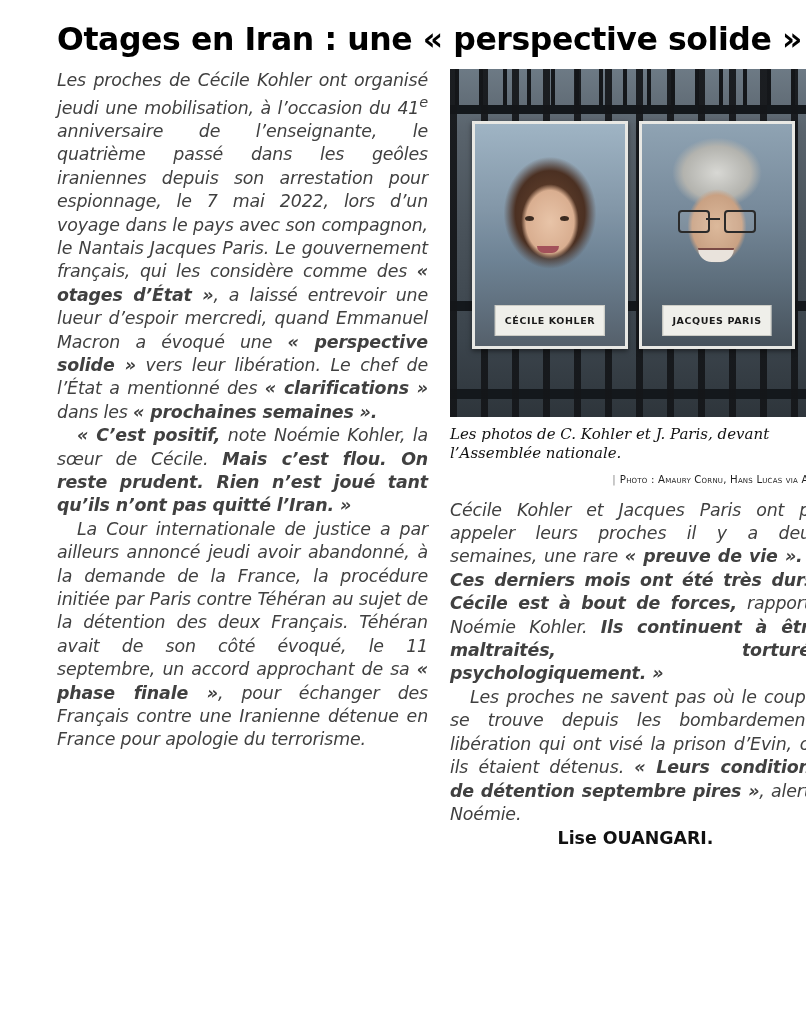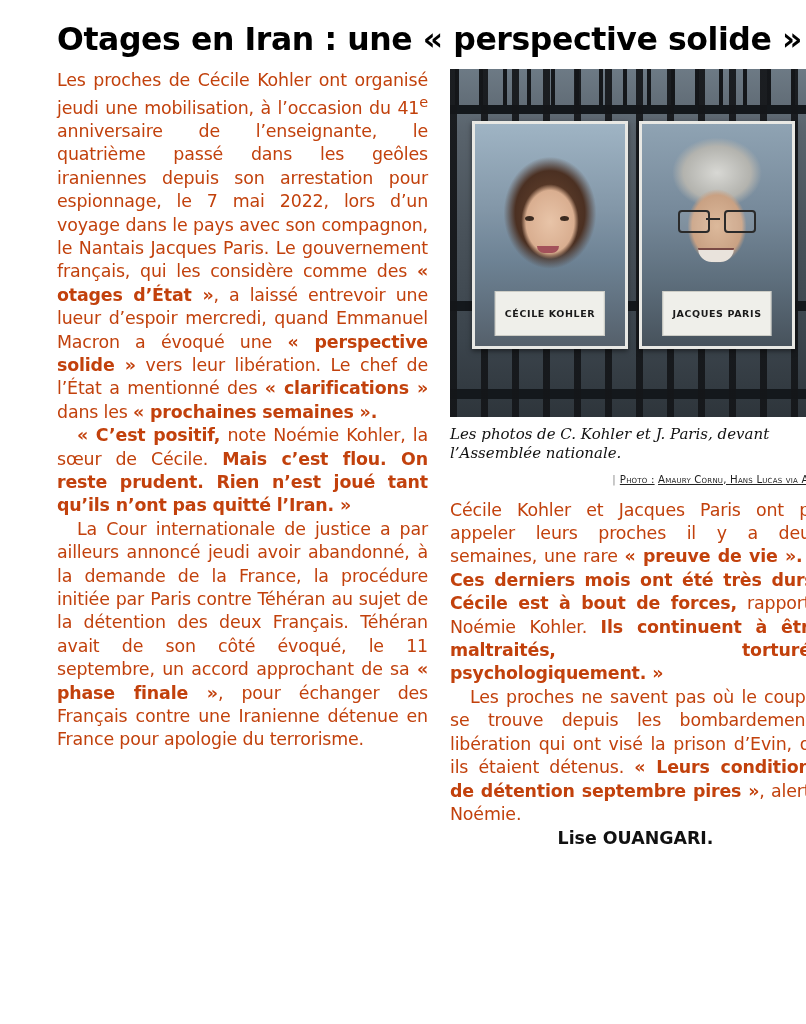--- a/index.html
+++ b/index.html
@@ -48,22 +48,23 @@
     width: 371px;
     flex: 0 0 371px;
   }
   p.body {
     font-family: "DejaVu Sans", sans-serif;
     font-size: 17.4px;
     line-height: 1.345;
     margin: 0;
     text-align: justify;
     text-justify: inter-word;
-    color: #c2410c;
+    color: #404040;
     letter-spacing: -0.15px;
+    font-style: italic;
   }
   p.body + p.body {
     text-indent: 20px;
   }
   .b {
     font-weight: bold;
   }
   .photo-wrap {
     width: 371px;
     margin-bottom: 8px;
@@ -193,21 +194,21 @@
   .nameplate {
     position: absolute;
     bottom: 10px;
     left: 50%;
     transform: translateX(-50%);
     background: #efefea;
     color: #1a1a1a;
     font-size: 9.5px;
     font-weight: bold;
     letter-spacing: 0.6px;
-    padding: 16px 9px;
+    padding: 9px 9px;
     white-space: nowrap;
     border: 1px solid #cdcdc6;
   }
   .caption {
     font-family: "DejaVu Serif", serif;
     font-style: italic;
     font-size: 15px;
     line-height: 1.28;
     color: #111;
     margin: 8px 0 10px 0;
@@ -219,21 +220,20 @@
     text-align: right;
     border-top: 0;
     margin-bottom: 14px;
   }
   .credit .bar {
     color: #888;
     margin-right: 4px;
   }
   .smallcaps {
     font-variant: small-caps;
-    text-decoration: underline;
   }
   .signature {
     font-family: "DejaVu Sans", sans-serif;
     font-size: 17.4px;
     font-weight: bold;
     text-align: center;
     margin-top: 2px;
     color: #111;
   }
 </style>

